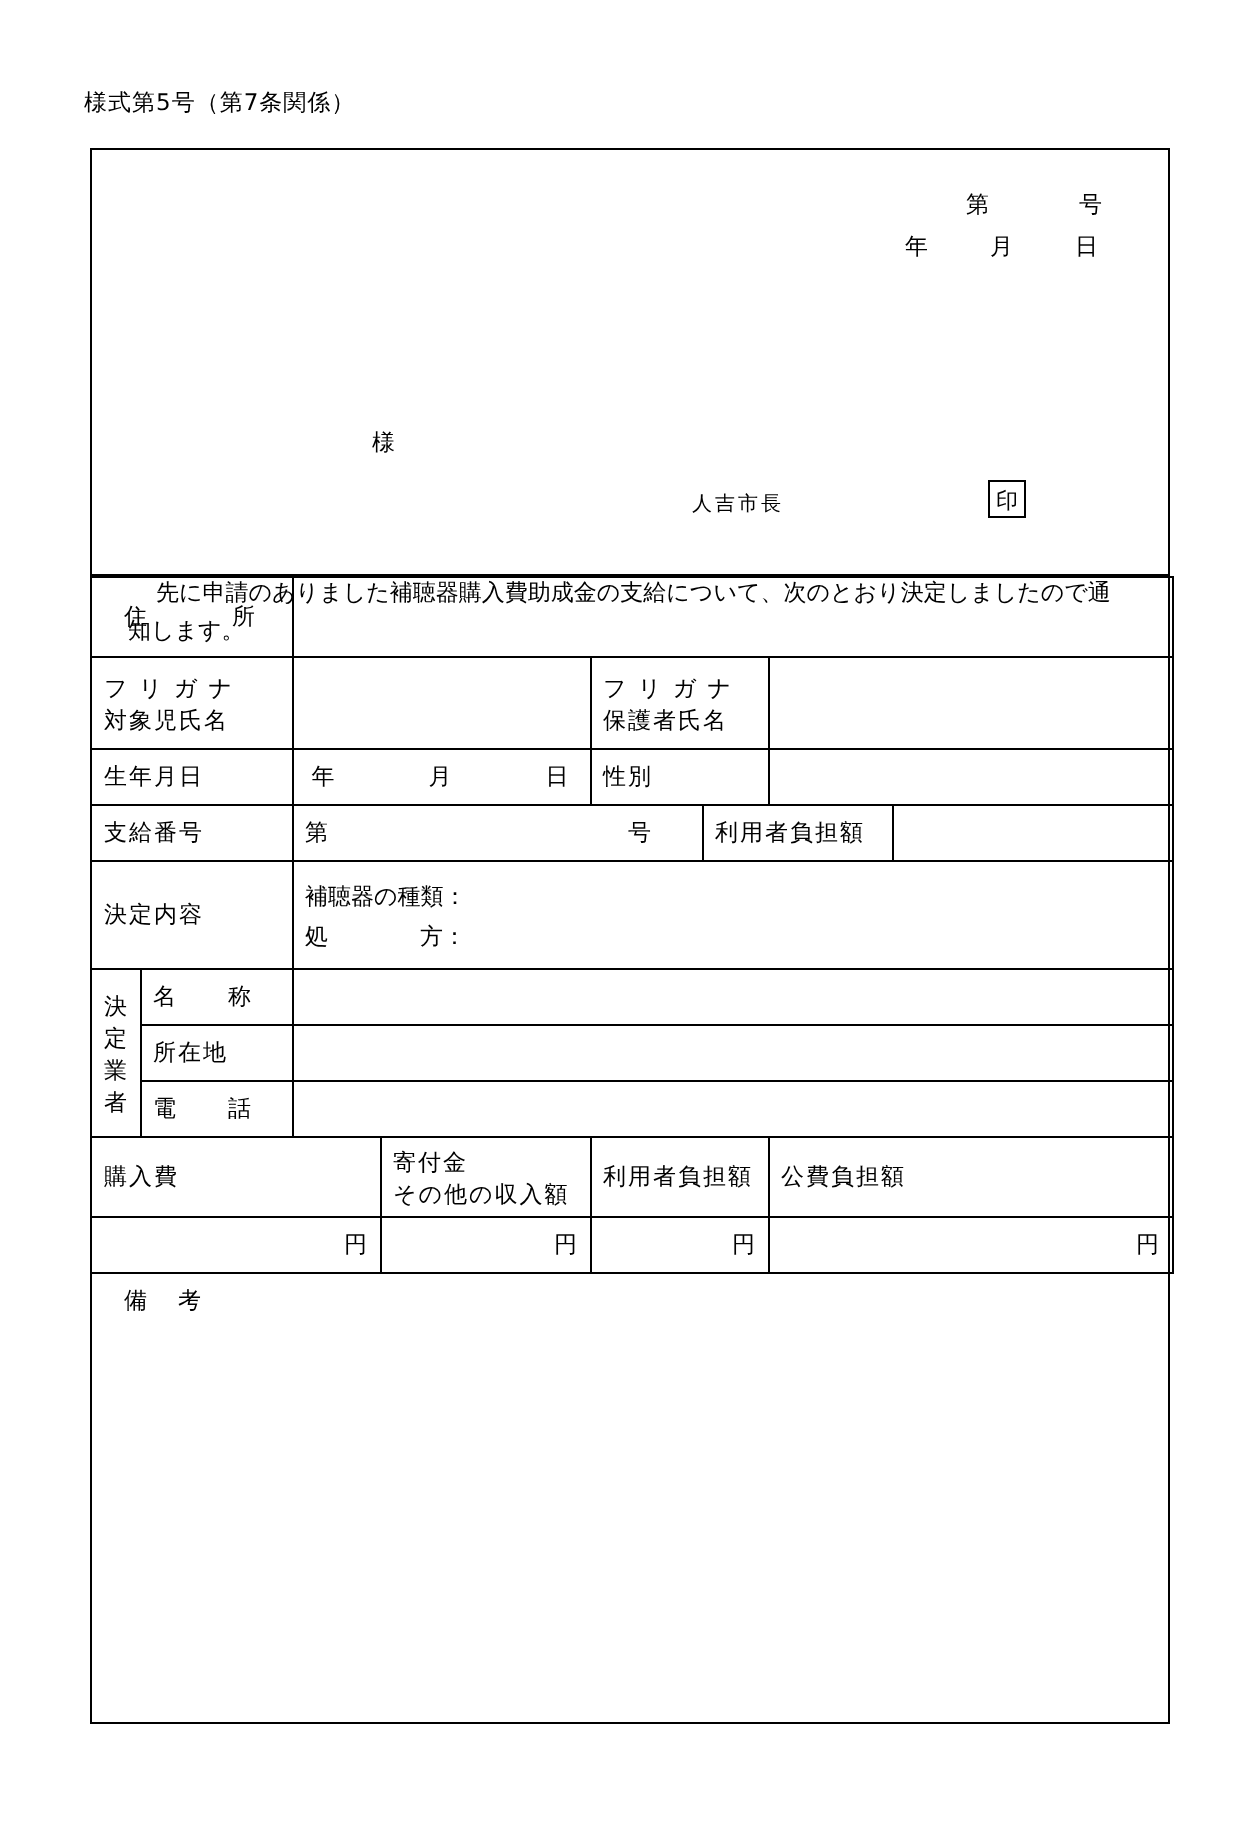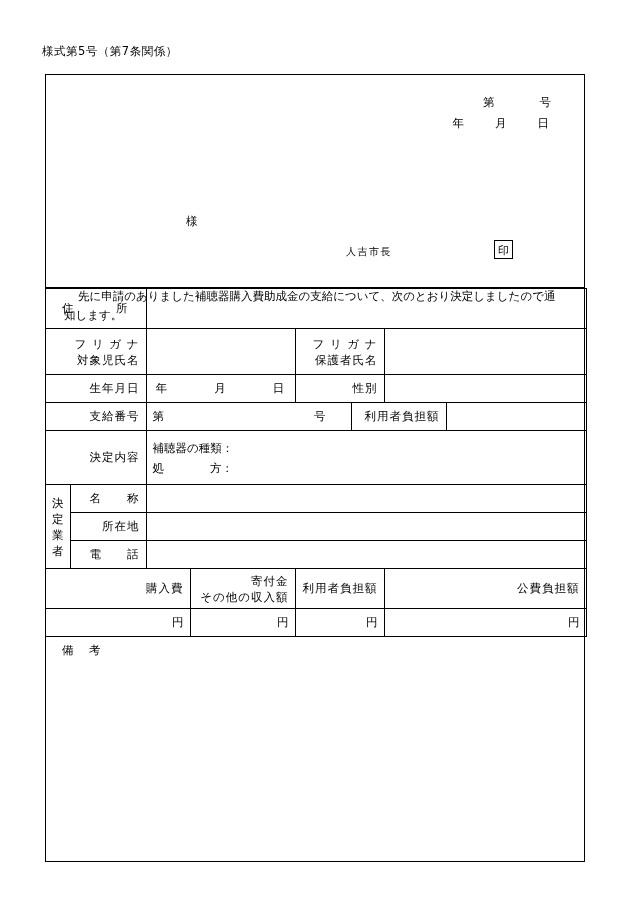--- a/index.html
+++ b/index.html
@@ -133,29 +133,29 @@
     height: 28px;
     box-sizing: border-box;
     margin-left: 48px;
   }
   .lbl {
     text-align: center;
     letter-spacing: 2px;
     white-space: nowrap;
   }
   .lbl-tight {
-    text-align: right;
+    text-align: left;
     letter-spacing: 1px;
     white-space: nowrap;
   }
   .no-left { border-left: 0 !important; }
   .no-right { border-right: 0 !important; }
   .no-bottom { border-bottom: 0 !important; }
   .two-line {
-    text-align: right;
+    text-align: left;
     line-height: 16px;
     letter-spacing: 1px;
   }
   .vert {
     text-align: center;
     letter-spacing: 1px;
     width: 22px;
     padding: 0 2px;
   }
   .vert span {

